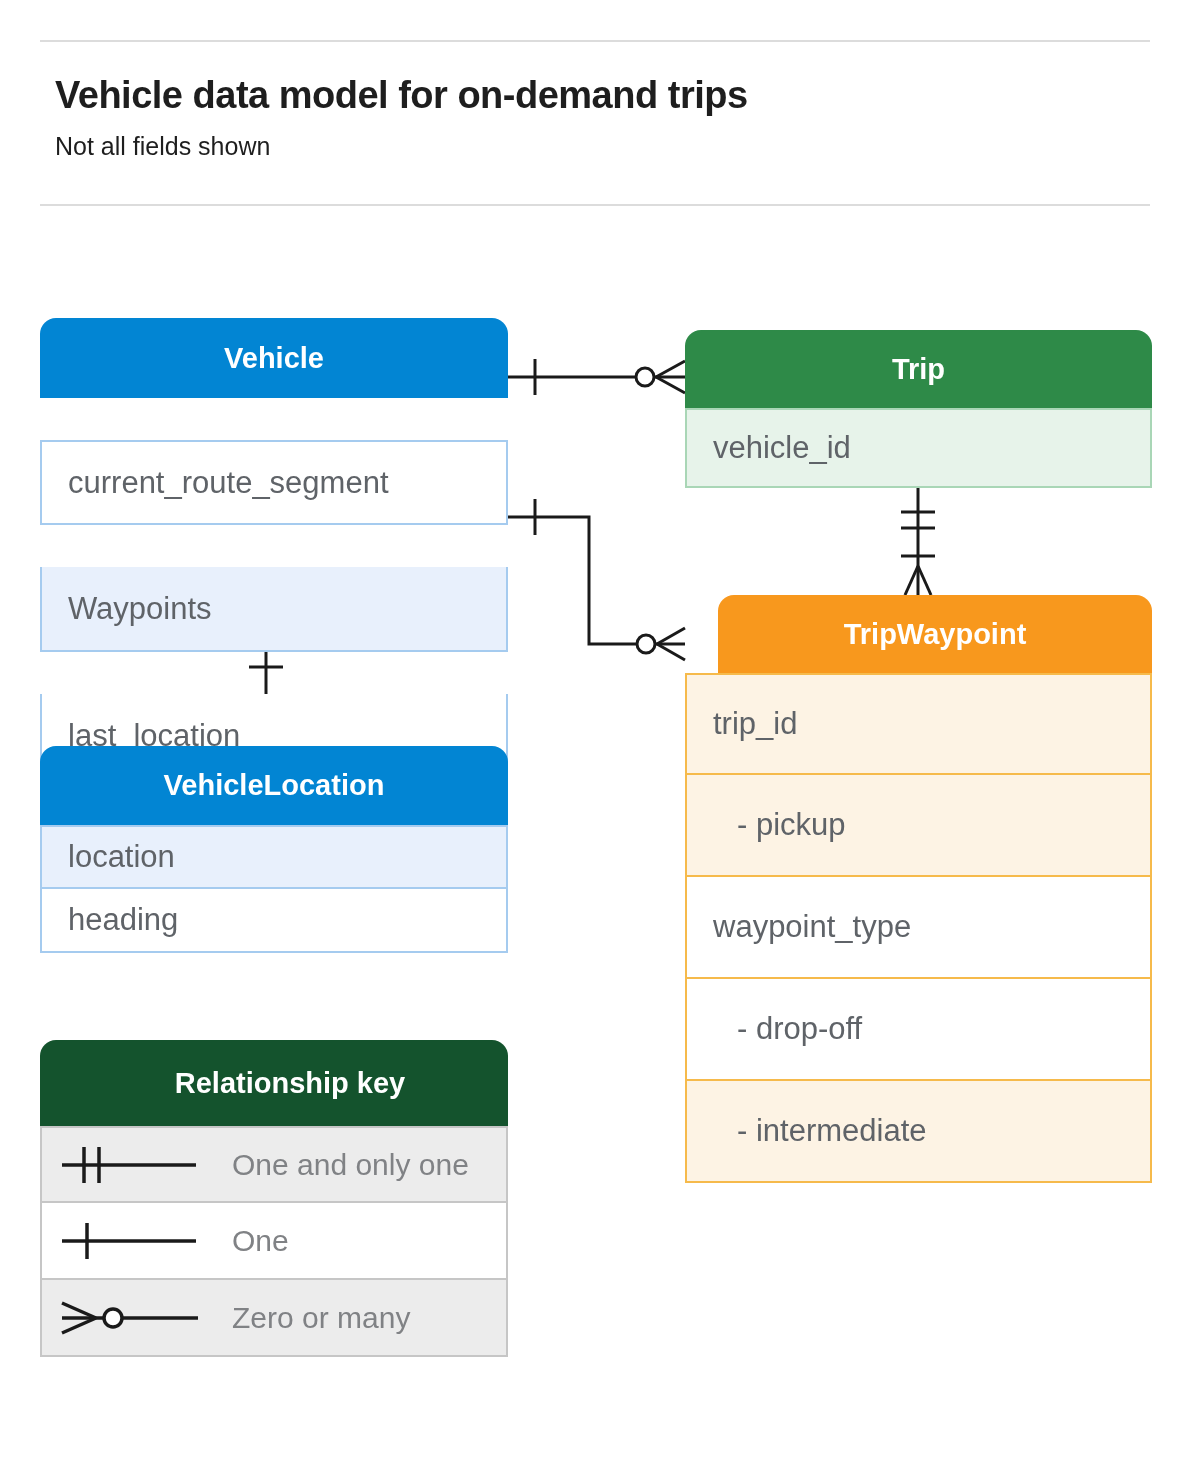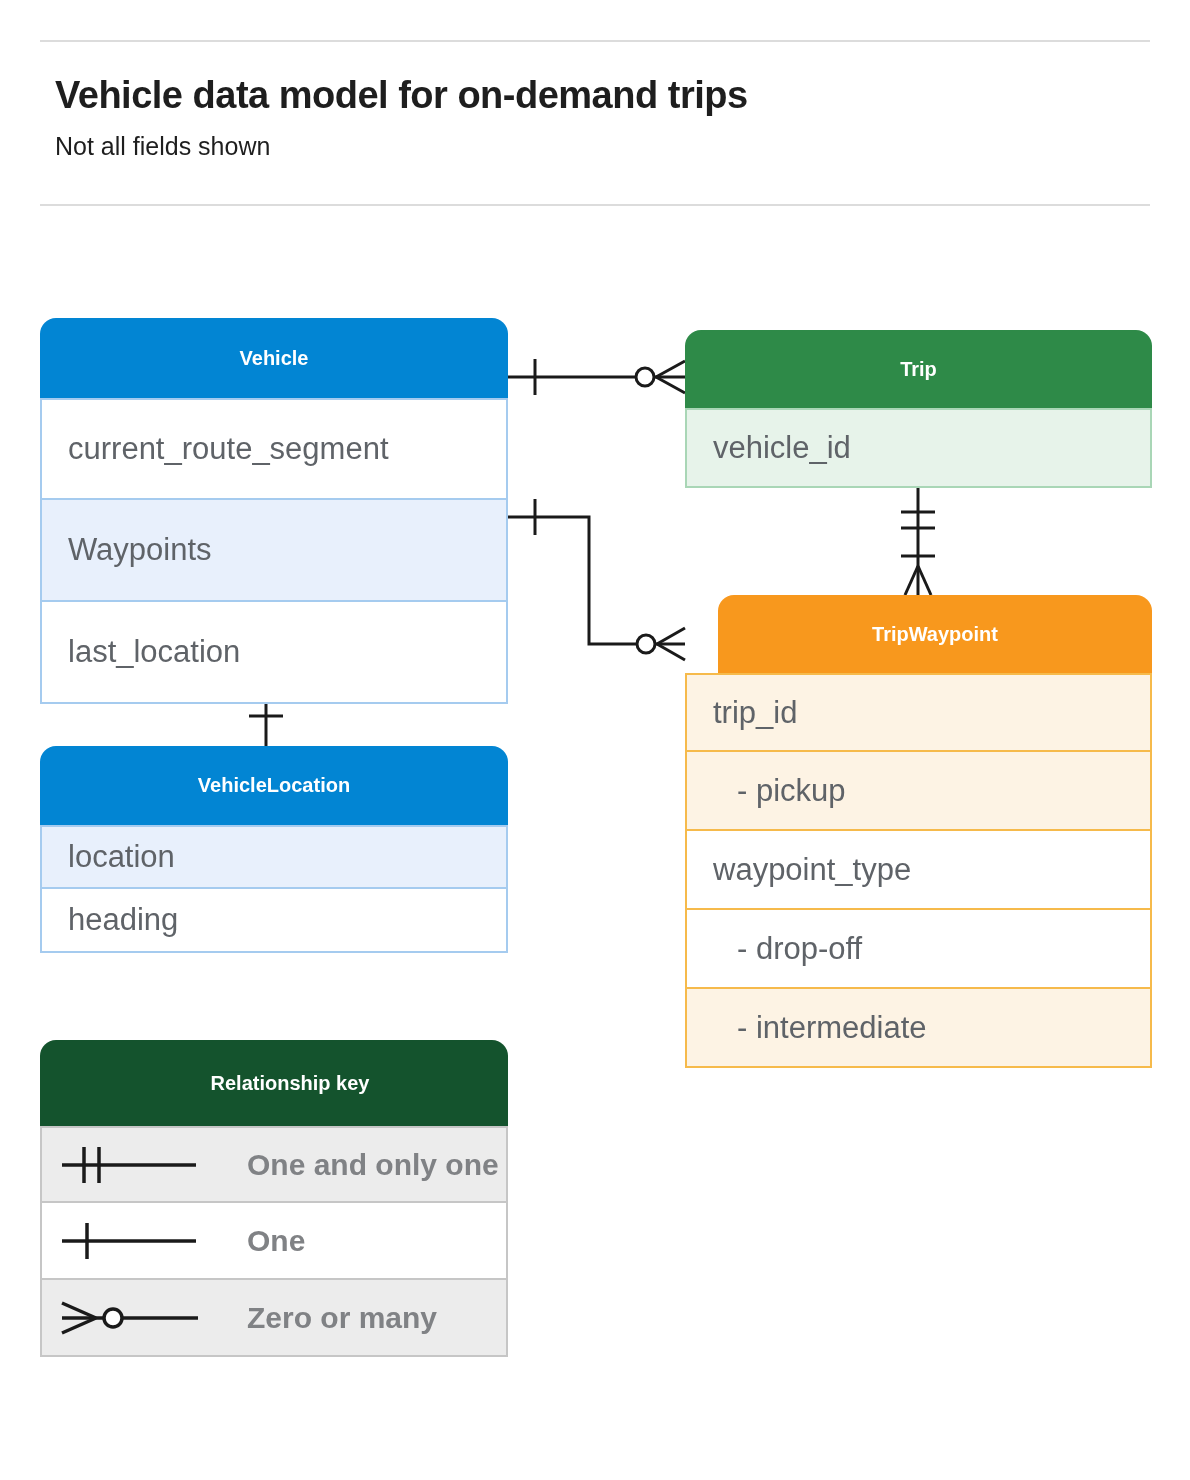--- a/index.html
+++ b/index.html
@@ -6,21 +6,21 @@
   body{width:1190px;height:1480px;position:relative;font-family:"Liberation Sans",sans-serif;overflow:hidden;}
 
   .divider{position:absolute;left:40px;width:1110px;height:2px;background:#dcdcdc;}
   #divider-top{top:40px;}
   #divider-middle{top:204px;}
 
   .page-title{position:absolute;left:55px;top:74px;font-size:38px;font-weight:700;color:#1e1e1e;letter-spacing:-0.5px;}
   .page-subtitle{position:absolute;left:55px;top:132px;font-size:25px;color:#1e1e1e;}
 
   .entity{position:absolute;z-index:2;}
-  .entity-header{display:flex;align-items:center;justify-content:center;color:#ffffff;font-weight:700;font-size:20px;border-radius:16px 16px 0 0;}
+  .entity-header{display:flex;align-items:center;justify-content:center;color:#ffffff;font-weight:700;font-size:29px;border-radius:16px 16px 0 0;}
   .entity-row{box-sizing:border-box;display:flex;align-items:center;padding-left:26px;font-size:31px;color:#5f6368;background:#ffffff;border-style:solid;border-width:0 2px 2px 2px;}
   .entity-row.first{border-top-width:2px;}
   .entity-row.indent{padding-left:50px;}
 
   
   .blue .entity-header{background:#0285d3;}
   .blue .entity-row{border-color:#a5cbef;}
   .blue .entity-row.shaded{background:#e8f0fc;}
   
   .green .entity-header{background:#2e8a48;}
@@ -28,33 +28,33 @@
   .green .entity-row.shaded{background:#e7f3ea;}
   
   .orange .entity-header{background:#f8981d;margin-left:33px;}
   .orange .entity-row{border-color:#f6ba4b;}
   .orange .entity-row.shaded{background:#fdf3e4;}
   
   .gray .entity-header{background:#14532d;padding-left:32px;}
   .gray .entity-row{border-color:#c6c6c6;color:#808285;font-size:30px;padding-left:16px;}
   .gray .entity-row.shaded{background:#ececec;}
   .legend-symbol{flex:0 0 auto;}
-  .legend-label{margin-left:39px;font-weight:bold;}
+  .legend-label{margin-left:24px;}
 
   #entity-vehicle{left:40px;top:318px;width:468px;}
   #entity-vehicle .entity-header{height:80px;}
-  #entity-vehicle .entity-row{height:102px;}
+  #entity-vehicle .entity-row{height:85px;margin-top:42px;}
 
   #entity-trip{left:685px;top:330px;width:467px;}
   #entity-trip .entity-header{height:78px;}
   #entity-trip .entity-row{height:80px;}
 
   #entity-tripwaypoint{left:685px;top:595px;width:467px;}
   #entity-tripwaypoint .entity-header{height:78px;}
-  #entity-tripwaypoint .entity-row{height:79px;}
+  #entity-tripwaypoint .entity-row{height:102px;}
 
   #entity-vehiclelocation{left:40px;top:746px;width:468px;}
   #entity-vehiclelocation .entity-header{height:79px;}
   #entity-vehiclelocation .entity-row{height:64px;}
 
   #legend{left:40px;top:1040px;width:468px;}
   #legend .entity-header{height:86px;}
   #legend .entity-row{height:77px;}
 
   #connector-layer{position:absolute;left:0;top:0;z-index:1;}

